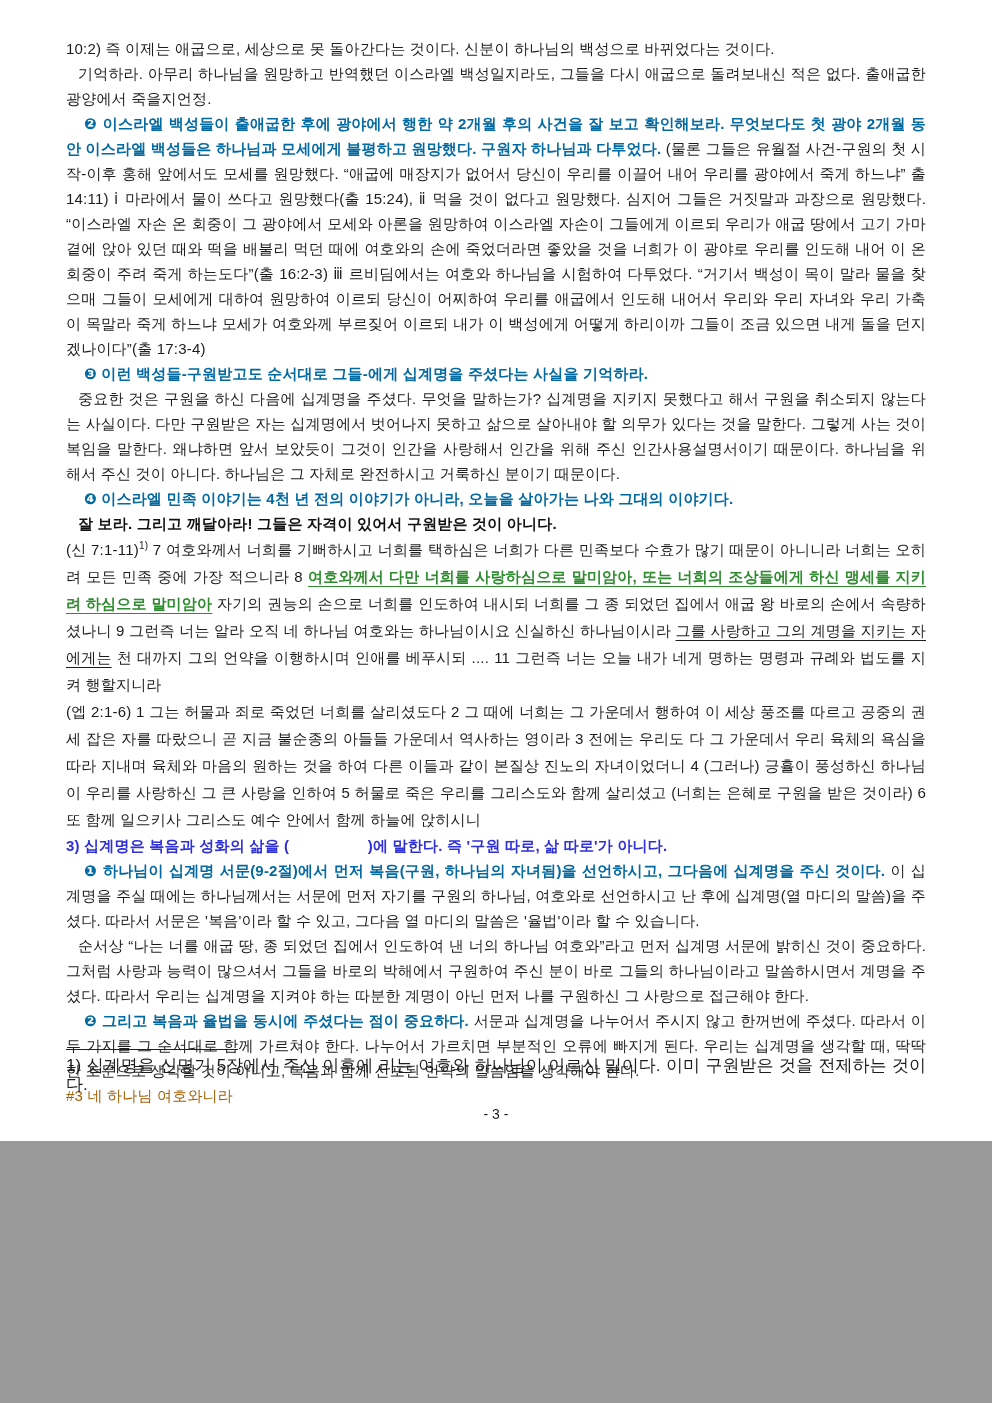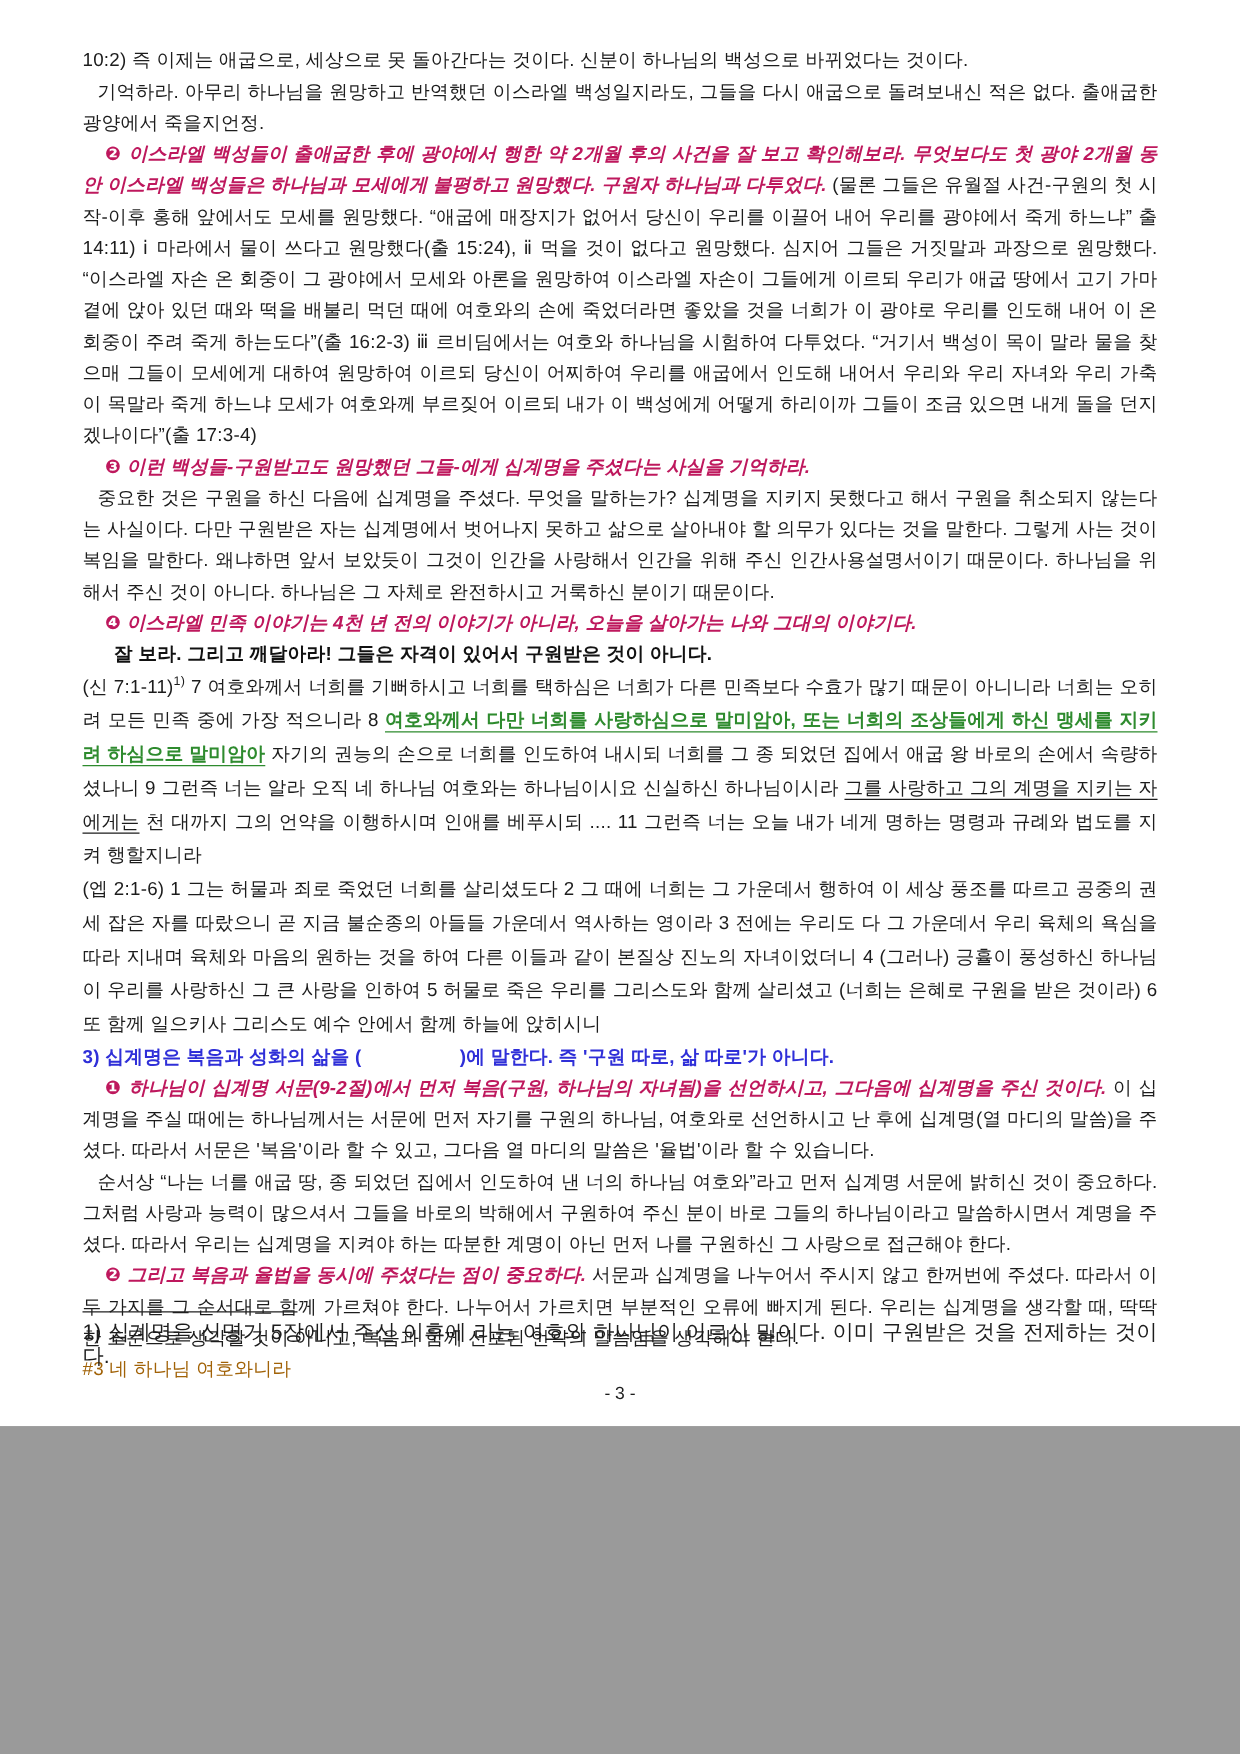--- a/index.html
+++ b/index.html
@@ -22,22 +22,22 @@
     text-align:justify;
     word-break:break-all;
     letter-spacing:0.2px;
   }
   .p-indent{text-indent:12px;}
   .p-bullet{text-indent:18px;}
   .p-verse{line-height:27px;margin-top:13px;}
   .p-gap-sm{margin-top:8px;}
   .p-gap-md{margin-top:18px;}
   .p-gap-xl{margin-top:46px;}
-  .seg-o{color:#be185d;font-weight:bold;font-style:italic;}
-  .seg-bb{font-weight:bold;color:#111;margin-left:13px;}
+  .seg-o{color:#0369a1;font-weight:bold;}
+  .seg-bb{font-weight:bold;color:#111;}
   .seg-bl{color:#2f2fd8;font-weight:bold;margin-top:36px;}
   .seg-g{color:#a16207;font-weight:normal;}
   .seg-gu{color:#2e8b2e;font-weight:bold;text-decoration:underline;text-underline-offset:4px;}
   .seg-ku{text-decoration:underline;text-underline-offset:4px;}
   sup.seg-sup{font-size:10px;line-height:0;}
   .footer{
     position:absolute;
     left:66px;right:66px;bottom:14px;
   }
   .footnote-divider{
@@ -60,21 +60,21 @@
   }
 </style>
 </head>
 <body>
 
 <div class="page">
   <div class="doc-body">
       <p class="para"><span class="seg-b">10:2) 즉 이제는 애굽으로, 세상으로 못 돌아간다는 것이다. 신분이 하나님의 백성으로 바뀌었다는 것이다.</span></p>
       <p class="para p-indent"><span class="seg-b">기억하라. 아무리 하나님을 원망하고 반역했던 이스라엘 백성일지라도, 그들을 다시 애굽으로 돌려보내신 적은 없다. 출애굽한 광양에서 죽을지언정.</span></p>
       <p class="para p-bullet"><span class="seg-o">❷ 이스라엘 백성들이 출애굽한 후에 광야에서 행한 약 2개월 후의 사건을 잘 보고 확인해보라. 무엇보다도 첫 광야 2개월 동안 이스라엘 백성들은 하나님과 모세에게 불평하고 원망했다. 구원자 하나님과 다투었다. </span><span class="seg-b">(물론 그들은 유월절 사건-구원의 첫 시작-이후 홍해 앞에서도 모세를 원망했다. “애굽에 매장지가 없어서 당신이 우리를 이끌어 내어 우리를 광야에서 죽게 하느냐” 출 14:11) ⅰ 마라에서 물이 쓰다고 원망했다(출 15:24), ⅱ 먹을 것이 없다고 원망했다. 심지어 그들은 거짓말과 과장으로 원망했다. “이스라엘 자손 온 회중이 그 광야에서 모세와 아론을 원망하여 이스라엘 자손이 그들에게 이르되 우리가 애굽 땅에서 고기 가마 곁에 앉아 있던 때와 떡을 배불리 먹던 때에 여호와의 손에 죽었더라면 좋았을 것을 너희가 이 광야로 우리를 인도해 내어 이 온 회중이 주려 죽게 하는도다”(출 16:2-3) ⅲ 르비딤에서는 여호와 하나님을 시험하여 다투었다. “거기서 백성이 목이 말라 물을 찾으매 그들이 모세에게 대하여 원망하여 이르되 당신이 어찌하여 우리를 애굽에서 인도해 내어서 우리와 우리 자녀와 우리 가축이 목말라 죽게 하느냐 모세가 여호와께 부르짖어 이르되 내가 이 백성에게 어떻게 하리이까 그들이 조금 있으면 내게 돌을 던지겠나이다”(출 17:3-4)</span></p>
-      <p class="para p-bullet p-gap-sm"><span class="seg-o">❸ 이런 백성들-구원받고도 원망했던 그들-에게 십계명을 주셨다는 사실을 기억하라.</span></p>
+      <p class="para p-bullet p-gap-sm"><span class="seg-o">❸ 이런 백성들-구원받고도 순서대로 그들-에게 십계명을 주셨다는 사실을 기억하라.</span></p>
       <p class="para p-indent"><span class="seg-b">중요한 것은 구원을 하신 다음에 십계명을 주셨다. 무엇을 말하는가? 십계명을 지키지 못했다고 해서 구원을 취소되지 않는다는 사실이다. 다만 구원받은 자는 십계명에서 벗어나지 못하고 삶으로 살아내야 할 의무가 있다는 것을 말한다. 그렇게 사는 것이 복임을 말한다. 왜냐하면 앞서 보았듯이 그것이 인간을 사랑해서 인간을 위해 주신 인간사용설명서이기 때문이다. 하나님을 위해서 주신 것이 아니다. 하나님은 그 자체로 완전하시고 거룩하신 분이기 때문이다.</span></p>
       <p class="para p-bullet"><span class="seg-o">❹ 이스라엘 민족 이야기는 4천 년 전의 이야기가 아니라, 오늘을 살아가는 나와 그대의 이야기다.</span></p>
       <p class="para p-indent"><span class="seg-bb">잘 보라. 그리고 깨달아라! 그들은 자격이 있어서 구원받은 것이 아니다.</span></p>
       <p class="para p-verse"><span class="seg-b">(신 7:1-11)</span><sup class="seg-sup">1)</sup><span class="seg-b"> 7 여호와께서 너희를 기뻐하시고 너희를 택하심은 너희가 다른 민족보다 수효가 많기 때문이 아니니라 너희는 오히려 모든 민족 중에 가장 적으니라 8 </span><span class="seg-gu">여호와께서 다만 너희를 사랑하심으로 말미암아, 또는 너희의 조상들에게 하신 맹세를 지키려 하심으로 말미암아</span><span class="seg-b"> 자기의 권능의 손으로 너희를 인도하여 내시되 너희를 그 종 되었던 집에서 애굽 왕 바로의 손에서 속량하셨나니 9 그런즉 너는 알라 오직 네 하나님 여호와는 하나님이시요 신실하신 하나님이시라 </span><span class="seg-ku">그를 사랑하고 그의 계명을 지키는 자에게는</span><span class="seg-b"> 천 대까지 그의 언약을 이행하시며 인애를 베푸시되 .... 11 그런즉 너는 오늘 내가 네게 명하는 명령과 규례와 법도를 지켜 행할지니라</span></p>
       <p class="para p-verse"><span class="seg-b">(엡 2:1-6) 1 그는 허물과 죄로 죽었던 너희를 살리셨도다 2 그 때에 너희는 그 가운데서 행하여 이 세상 풍조를 따르고 공중의 권세 잡은 자를 따랐으니 곧 지금 불순종의 아들들 가운데서 역사하는 영이라 3 전에는 우리도 다 그 가운데서 우리 육체의 욕심을 따라 지내며 육체와 마음의 원하는 것을 하여 다른 이들과 같이 본질상 진노의 자녀이었더니 4 (그러나) 긍휼이 풍성하신 하나님이 우리를 사랑하신 그 큰 사랑을 인하여 5 허물로 죽은 우리를 그리스도와 함께 살리셨고 (너희는 은혜로 구원을 받은 것이라) 6 또 함께 일으키사 그리스도 예수 안에서 함께 하늘에 앉히시니</span></p>
       <p class="para p-gap-md"><span class="seg-bl">3) 십계명은 복음과 성화의 삶을 (&nbsp;&nbsp;&nbsp;&nbsp;&nbsp;&nbsp;&nbsp;&nbsp;&nbsp;&nbsp;&nbsp;&nbsp;&nbsp;&nbsp;&nbsp;&nbsp;&nbsp;&nbsp;)에 말한다. 즉 '구원 따로, 삶 따로'가 아니다.</span></p>
       <p class="para p-bullet"><span class="seg-o">❶ 하나님이 십계명 서문(9-2절)에서 먼저 복음(구원, 하나님의 자녀됨)을 선언하시고, 그다음에 십계명을 주신 것이다. </span><span class="seg-b">이 십계명을 주실 때에는 하나님께서는 서문에 먼저 자기를 구원의 하나님, 여호와로 선언하시고 난 후에 십계명(열 마디의 말씀)을 주셨다. 따라서 서문은 '복음'이라 할 수 있고, 그다음 열 마디의 말씀은 '율법'이라 할 수 있습니다.</span></p>
       <p class="para p-indent"><span class="seg-b">순서상 “나는 너를 애굽 땅, 종 되었던 집에서 인도하여 낸 너의 하나님 여호와”라고 먼저 십계명 서문에 밝히신 것이 중요하다. 그처럼 사랑과 능력이 많으셔서 그들을 바로의 박해에서 구원하여 주신 분이 바로 그들의 하나님이라고 말씀하시면서 계명을 주셨다. 따라서 우리는 십계명을 지켜야 하는 따분한 계명이 아닌 먼저 나를 구원하신 그 사랑으로 접근해야 한다.</span></p>
       <p class="para p-bullet"><span class="seg-o">❷ 그리고 복음과 율법을 동시에 주셨다는 점이 중요하다. </span><span class="seg-b">서문과 십계명을 나누어서 주시지 않고 한꺼번에 주셨다. 따라서 이 두 가지를 그 순서대로 함께 가르쳐야 한다. 나누어서 가르치면 부분적인 오류에 빠지게 된다. 우리는 십계명을 생각할 때, 딱딱한 조문으로 생각할 것이 아니고, 복음과 함께 선포된 언약의 말씀임을 생각해야 한다.</span></p>
       <p class="para p-gap-xl"><span class="seg-g">#3 네 하나님 여호와니라</span></p>

